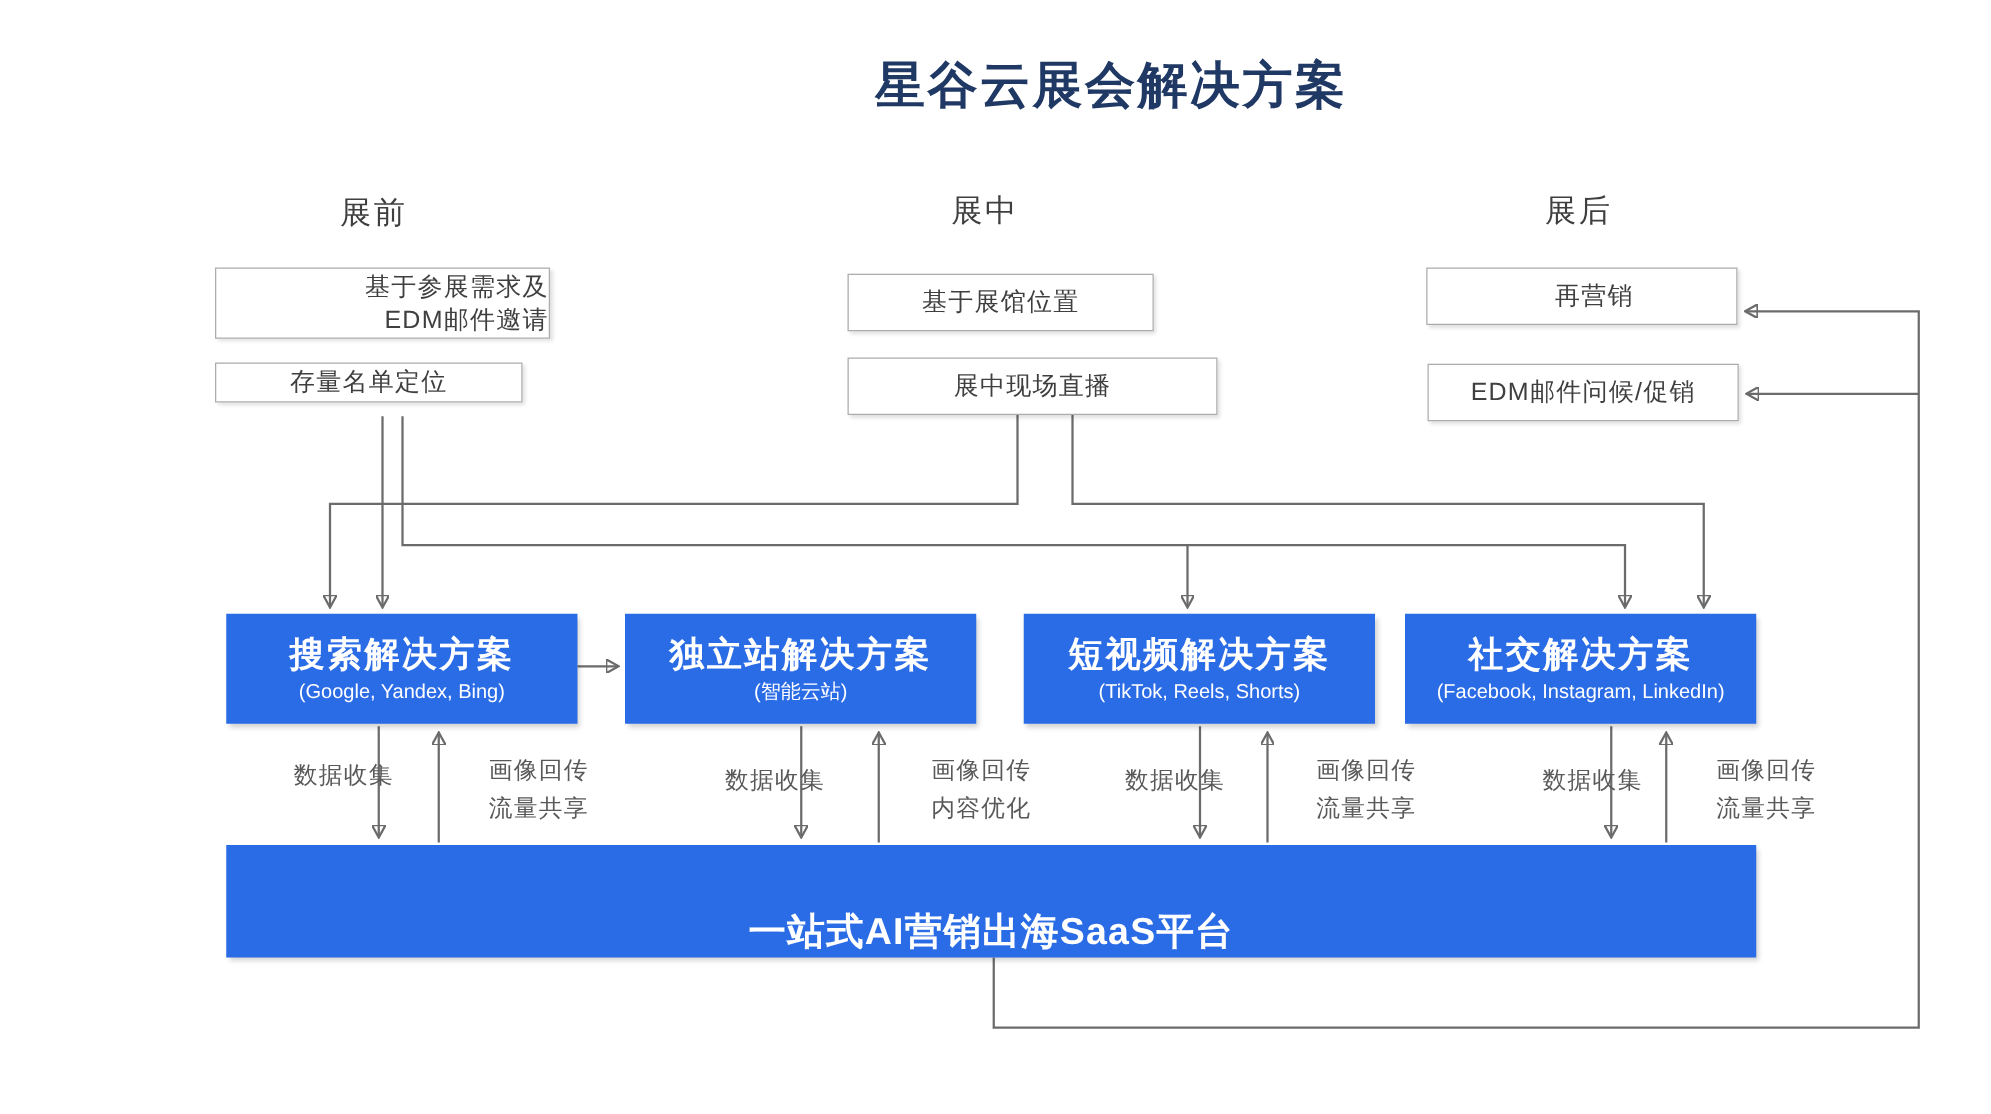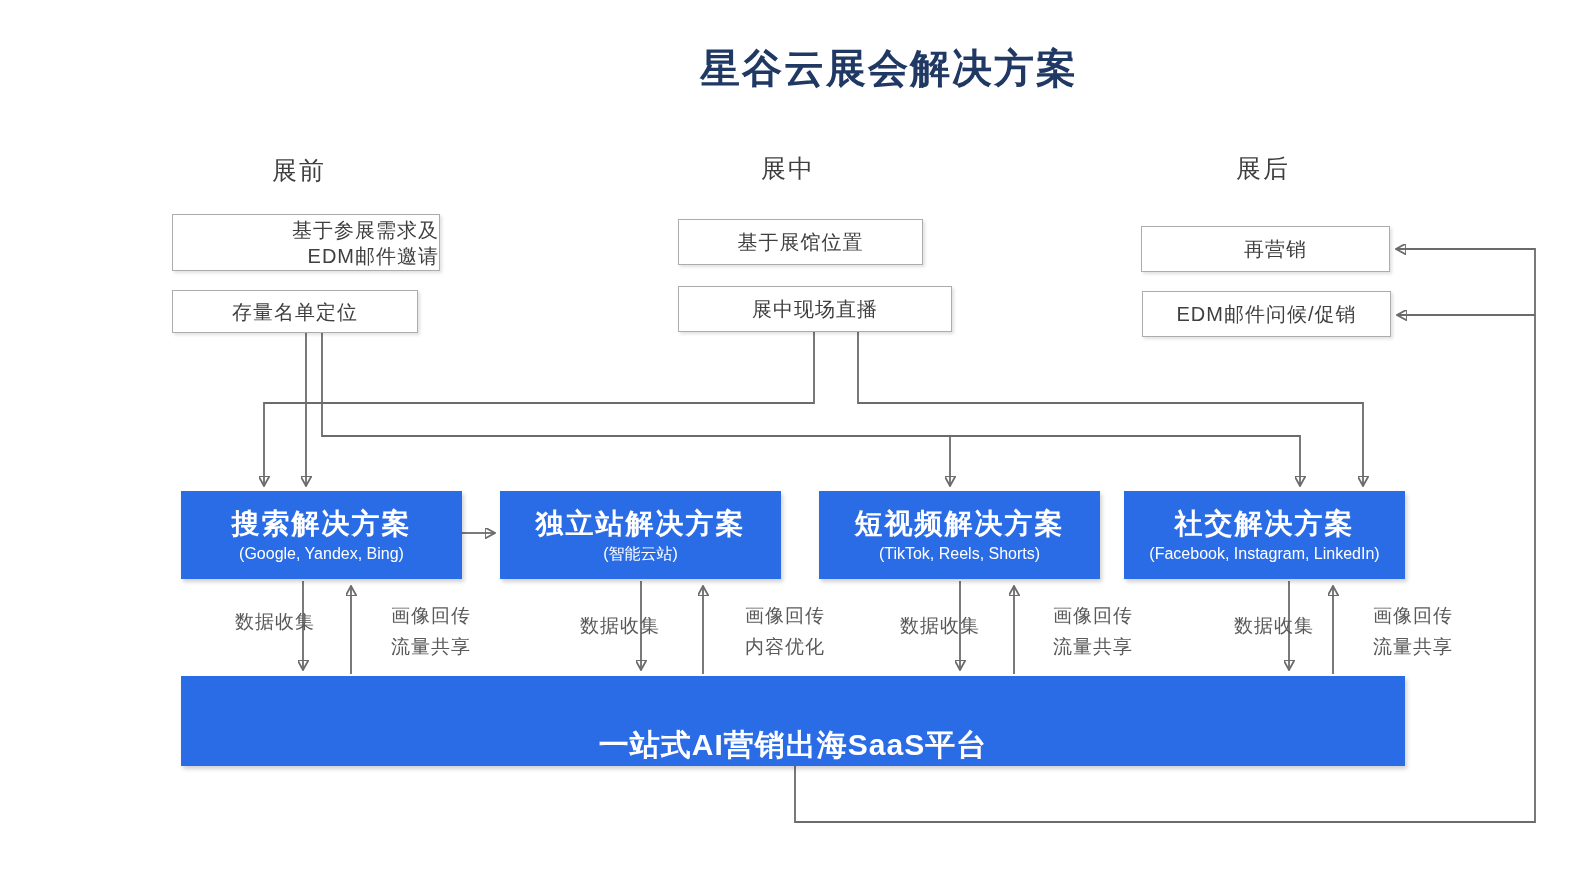--- a/index.html
+++ b/index.html
@@ -82,32 +82,32 @@
   <div class="abs page-title" style="left:868px;top:68px;margin-left:21px;">星谷云展会解决方案</div>
 
   <div class="abs col-header" style="left:299px;top:170px;">展前</div>
   <div class="abs col-header" style="left:788px;top:168px;">展中</div>
   <div class="abs col-header" style="left:1263px;top:168px;">展后</div>
 
   <div class="abs wbox" style="left:172px;top:214px;width:268px;height:57px;align-items:flex-end;">
     <span>基于参展需求及</span>
     <span>EDM邮件邀请</span>
   </div>
-  <div class="abs wbox" style="left:172px;top:290px;width:246px;height:43px;">
+  <div class="abs wbox" style="left:172px;top:290px;width:246px;height:32px;">
     <span>存量名单定位</span>
   </div>
 
   <div class="abs wbox" style="left:678px;top:219px;width:245px;height:46px;">
     <span>基于展馆位置</span>
   </div>
-  <div class="abs wbox" style="left:678px;top:286px;width:274px;height:46px;">
+  <div class="abs wbox" style="left:678px;top:286px;width:296px;height:46px;">
     <span>展中现场直播</span>
   </div>
 
-  <div class="abs wbox" style="left:1141px;top:226px;width:249px;height:46px;padding-left:20px;">
+  <div class="abs wbox" style="left:1141px;top:214px;width:249px;height:46px;padding-left:20px;">
     <span>再营销</span>
   </div>
   <div class="abs wbox" style="left:1142px;top:291px;width:249px;height:46px;">
     <span>EDM邮件问候/促销</span>
   </div>
 
   <div class="abs bbox" style="left:181px;top:491px;width:281px;height:88px;">
     <div class="bbox-title">搜索解决方案</div>
     <div class="bbox-sub">(Google, Yandex, Bing)</div>
   </div>

